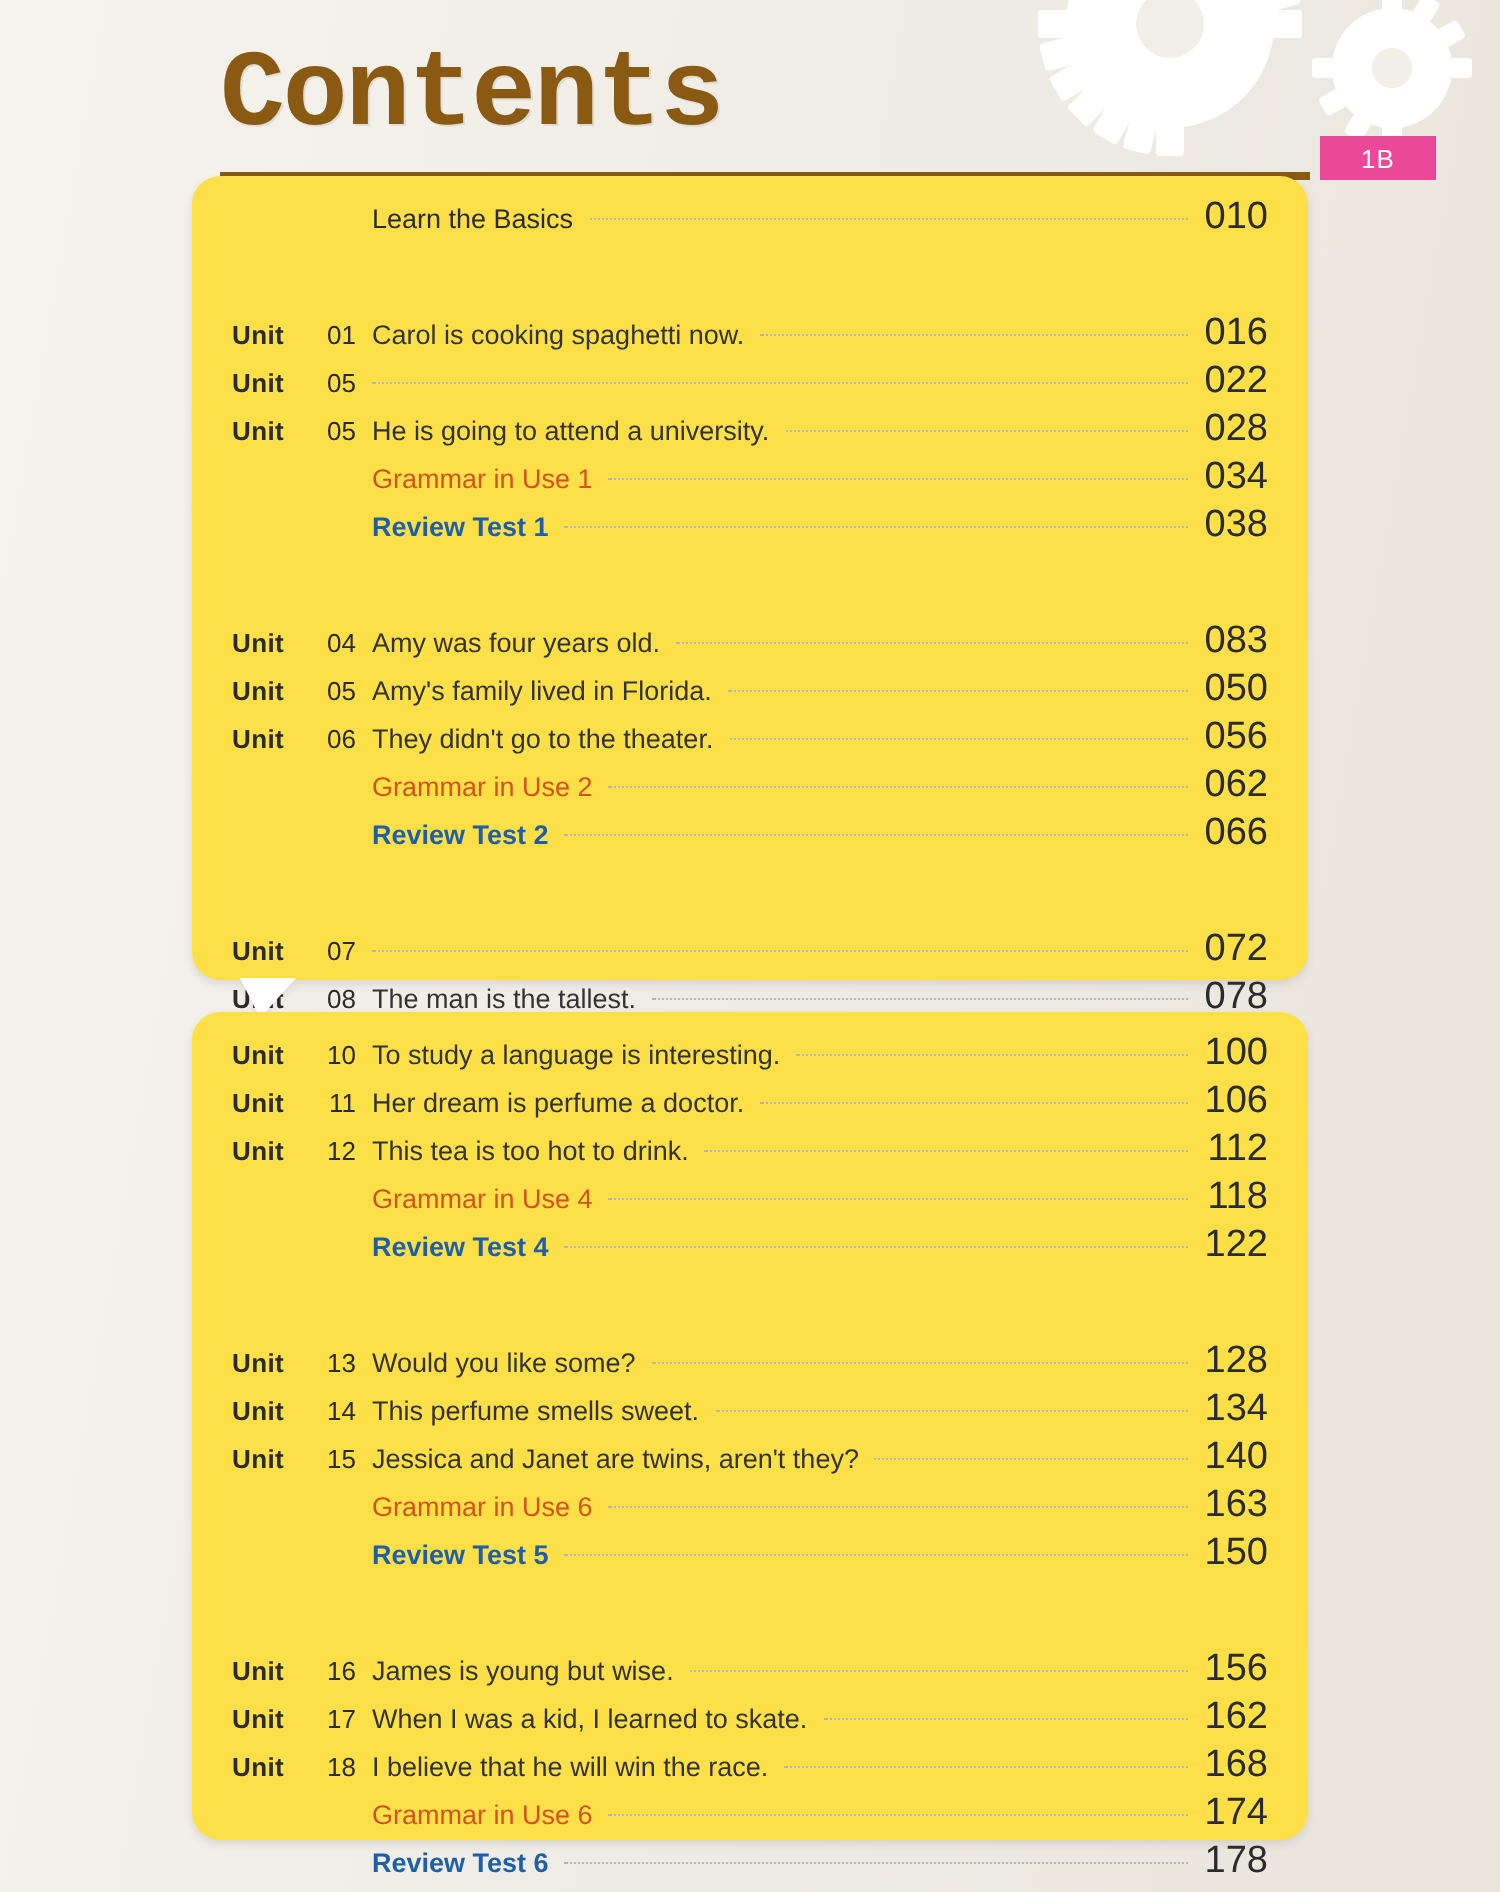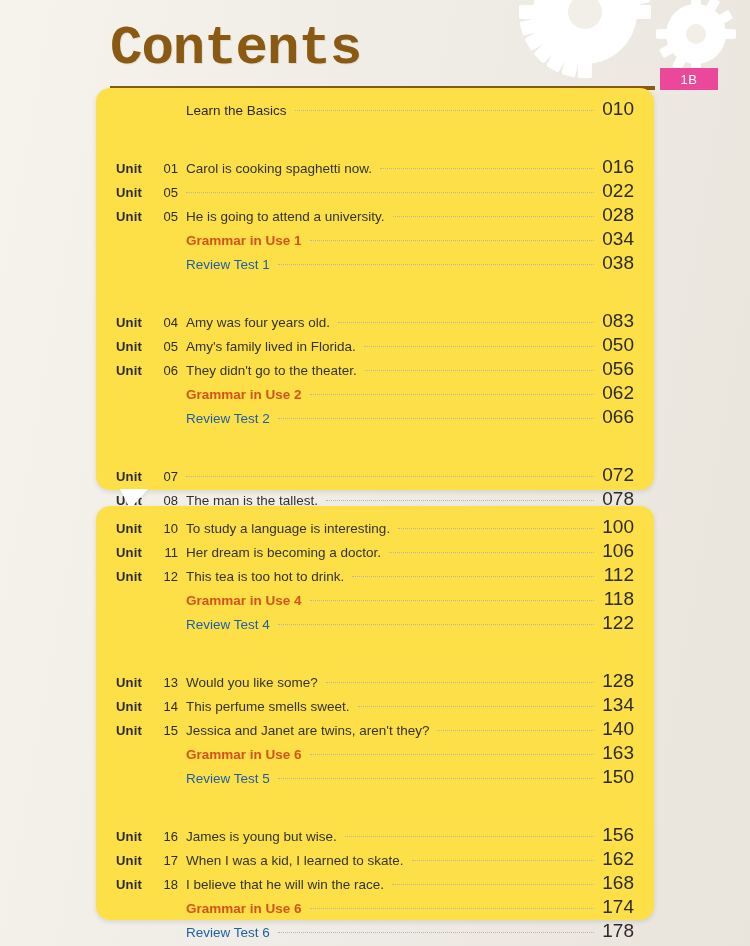--- a/index.html
+++ b/index.html
@@ -136,25 +136,25 @@
     font-size: 13.5px;
     white-space: nowrap;
     padding-right: 8px;
   }
   .r-title.basics {
     font-weight: normal;
     color: #2b2b2b;
   }
   .r-title.grammar {
     color: #d1531f;
-    font-weight: bold;
+    font-weight: normal;
   }
   .r-title.review {
     color: #1e5fa8;
-    font-weight: normal;
+    font-weight: bold;
   }
   .r-title.appendix {
     color: #2b2b2b;
   }
 
   .dots {
     flex: 1 1 auto;
     border-bottom: 1px dotted #b5b5b5;
     transform: translateY(-4px);
     min-width: 10px;
@@ -358,21 +358,21 @@
         </div>
         <div class="r-title ">To study a language is interesting.</div>
         <div class="dots"></div>
         <div class="r-page">100</div>
       </div>
       <div class="row">
         <div class="r-unit">
           <span class="u-word">Unit</span>
           <span class="u-num">11</span>
         </div>
-        <div class="r-title ">Her dream is becoming a doctor.</div>
+        <div class="r-title ">Her dream is perfume a doctor.</div>
         <div class="dots"></div>
         <div class="r-page">106</div>
       </div>
       <div class="row">
         <div class="r-unit">
           <span class="u-word">Unit</span>
           <span class="u-num">12</span>
         </div>
         <div class="r-title ">This tea is too hot to drink.</div>
         <div class="dots"></div>

